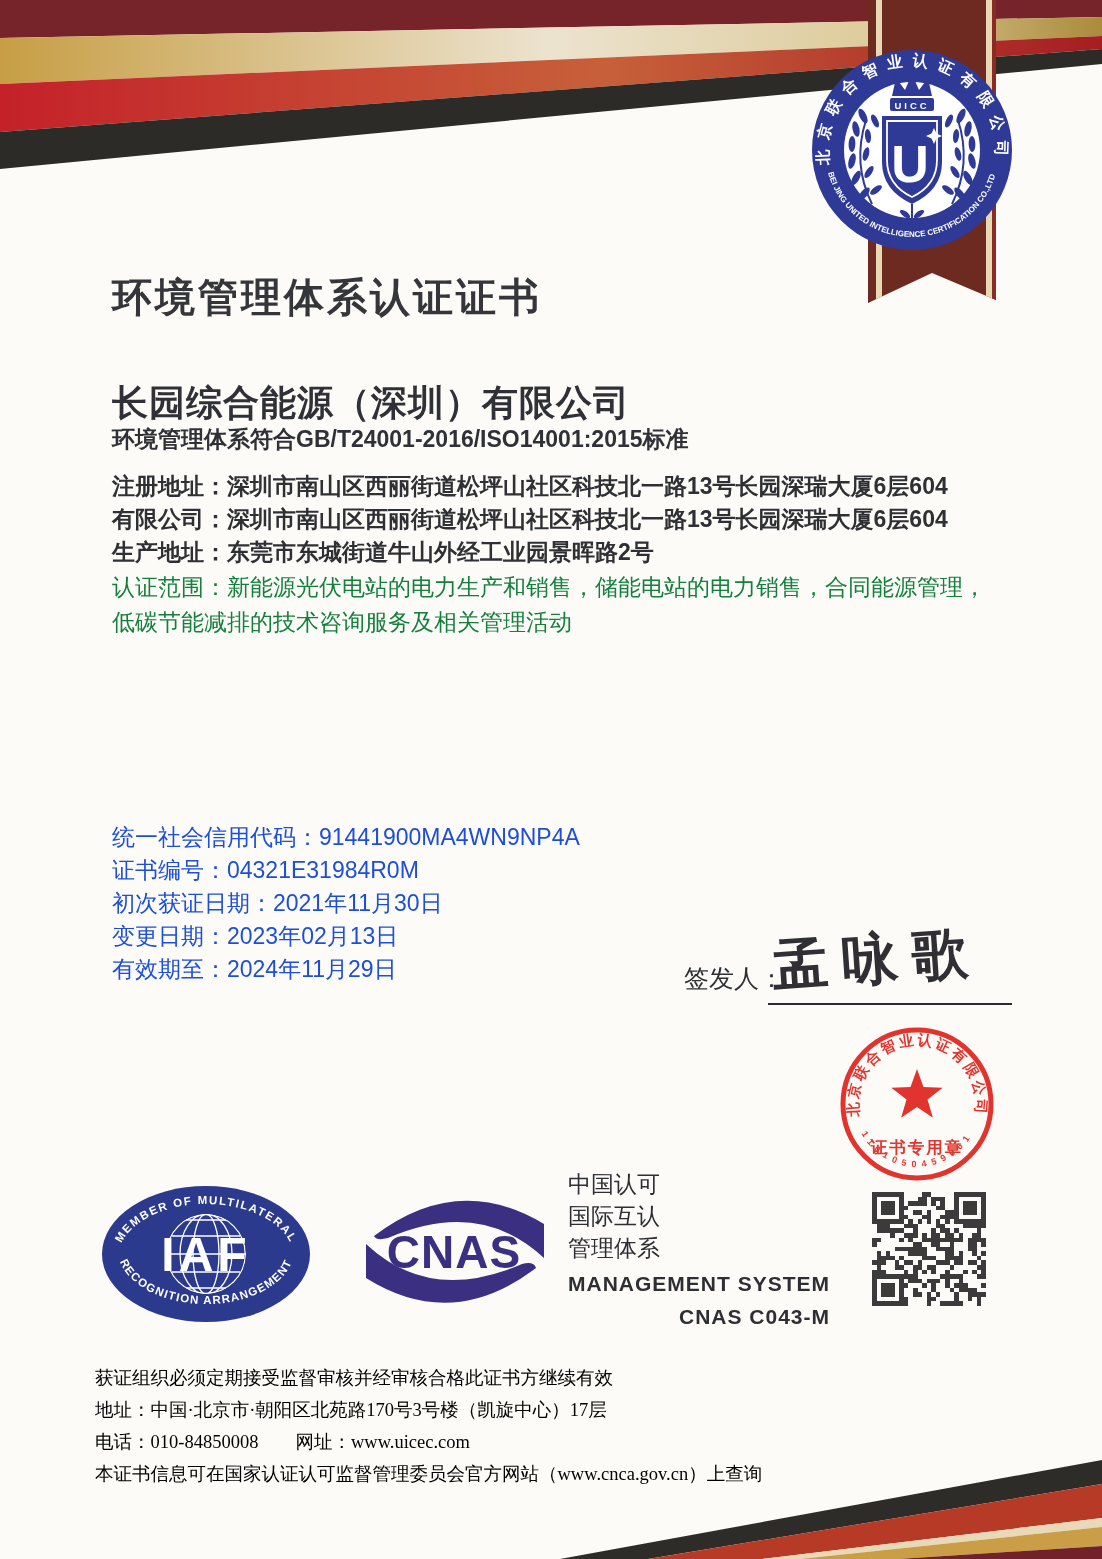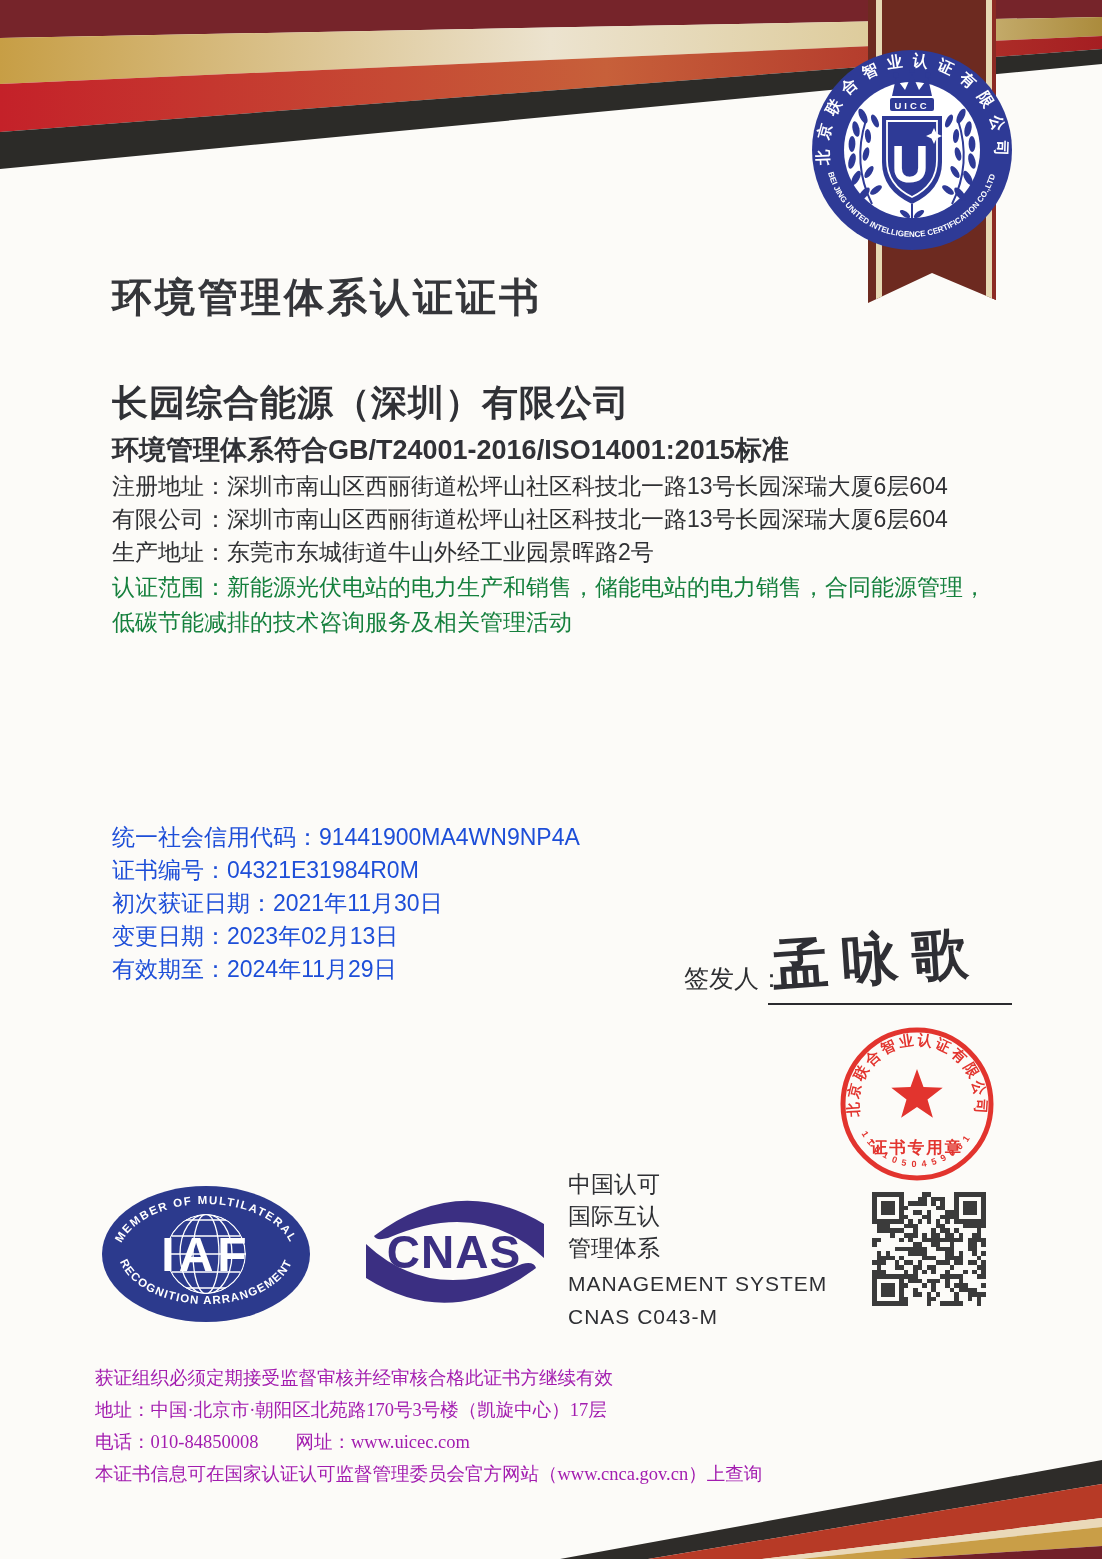--- a/index.html
+++ b/index.html
@@ -6,38 +6,38 @@
   .page{
     position:relative;width:1102px;height:1559px;margin:0 auto;
     background:#fcfbf8;overflow:hidden;
     font-family:"Liberation Sans","DejaVu Sans",sans-serif;color:#2f3033;
   }
   .abs{position:absolute;}
   svg text{font-family:"Liberation Sans","DejaVu Sans",sans-serif;}
 
   .cert-title{left:112px;top:270px;font-size:40px;font-weight:800;color:#35363a;letter-spacing:3px;text-align:center;}
   .company{left:112px;top:379px;font-size:36px;font-weight:800;color:#303136;letter-spacing:1px;}
-  .standard{left:112px;top:424px;font-size:27px;font-weight:700;color:#303136;margin-top:8px;}
-  .addr{left:112px;top:470px;font-size:23px;font-weight:400;line-height:33px;color:#2f3033;}
+  .standard{left:112px;top:424px;font-size:23px;font-weight:700;color:#303136;}
+  .addr{left:112px;top:470px;font-size:23px;font-weight:700;line-height:33px;color:#2f3033;}
   .scope{left:112px;top:570px;width:892px;font-size:23px;font-weight:500;line-height:35px;color:#15803d;}
   .details{left:112px;top:821px;font-size:23px;font-weight:500;line-height:33px;color:#1d4ed8;}
   .issuer-label{left:684px;top:962px;font-size:25px;font-weight:500;color:#2f3033;}
   .signature{
     left:772px;top:922px;font-size:56px;font-weight:700;color:#2f2f34;
     letter-spacing:14px;transform:rotate(-4deg);white-space:nowrap;
   }
   .sig-underline{left:768px;top:1003px;width:244px;height:2px;background:#2b2b2f;}
 
   .accred{left:568px;top:1168px;}
   .accred .zh{font-size:23px;font-weight:400;line-height:32px;color:#2e2f33;}
-  .accred .en{font-size:21px;font-weight:400;line-height:33px;color:#2e2f33;letter-spacing:1px;}
+  .accred .en{font-size:21px;font-weight:700;line-height:33px;color:#2e2f33;letter-spacing:1px;text-align:right;}
   .accred .en.first{margin-top:3px;}
 
   .footer{left:95px;top:1362px;font-family:"Liberation Serif","DejaVu Serif",serif;
-    font-size:18.5px;color:#a21caf;line-height:32px;}
+    font-size:18.5px;color:#000000;line-height:32px;}
 
   .stamp-svg{left:837px;top:1024px;opacity:.93;}
   .qr-svg{left:872px;top:1192px;width:114px;height:114px;}
 </style>
 </head>
 <body>
 
 <div class="page">
 
   <svg class="abs" style="left:0;top:0" width="1102" height="320" viewBox="0 0 1102 320">

